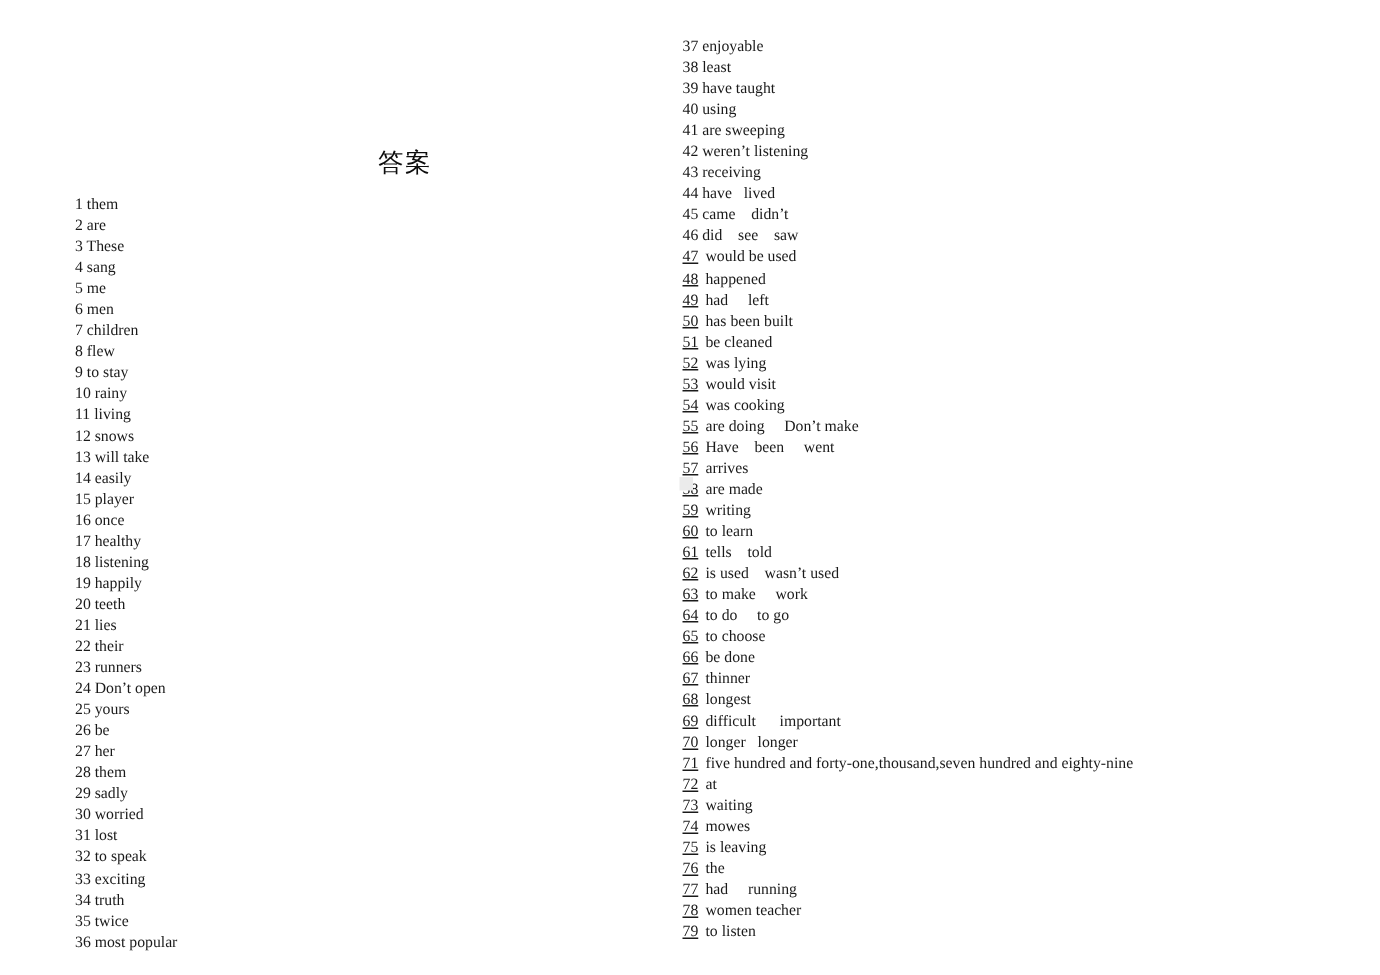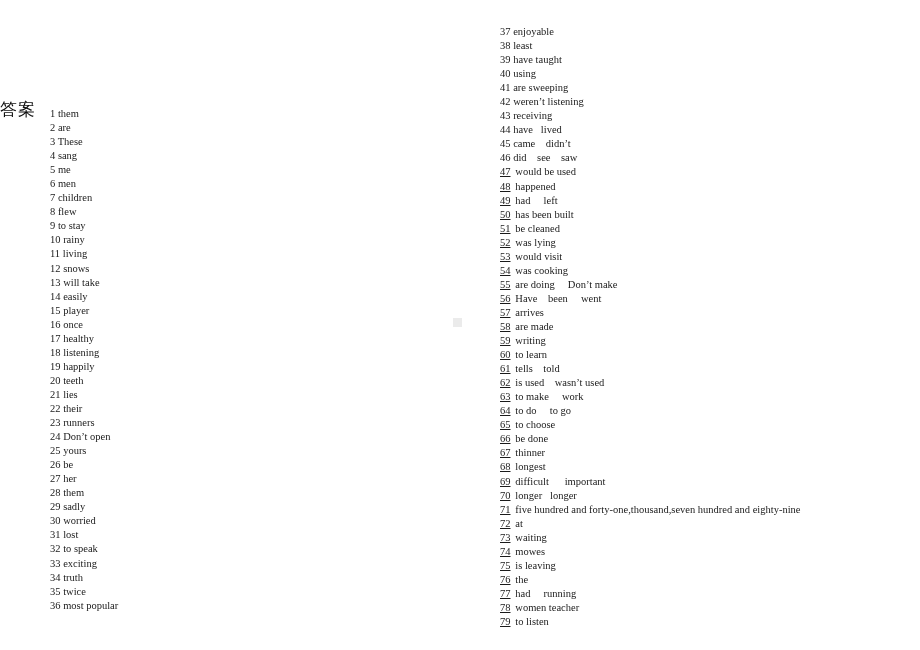--- a/index.html
+++ b/index.html
@@ -17,44 +17,44 @@
     -webkit-font-smoothing: antialiased;
   }
   .page {
     position: absolute;
     inset: 0;
     background: #ffffff;
   }
   
   .doc-title {
     position: absolute;
-    left: 0;
+    left: 16px;
     top: 99px;
     width: 508px;
-    text-align: left;
+    text-align: center;
     font-size: 17px;
     line-height: 20px;
     font-family: "DejaVu Sans", "Liberation Sans", sans-serif;
     color: #0d0d0d;
     letter-spacing: 1px;
   }
   
   .col {
     position: absolute;
     font-size: 10.5px;
     line-height: 14.05px;
     color: #1a1a1a;
     white-space: pre;
   }
   .col-left {
     left: 50px;
-    top: 107px;
+    top: 130px;
   }
   .col-right {
-    left: 500px;
+    left: 455px;
     top: 25px;
   }
   .ans-line {
     display: block;
     height: 14.05px;
     white-space: pre;
   }
   .ans-line .num {
     display: inline-block;
   }

